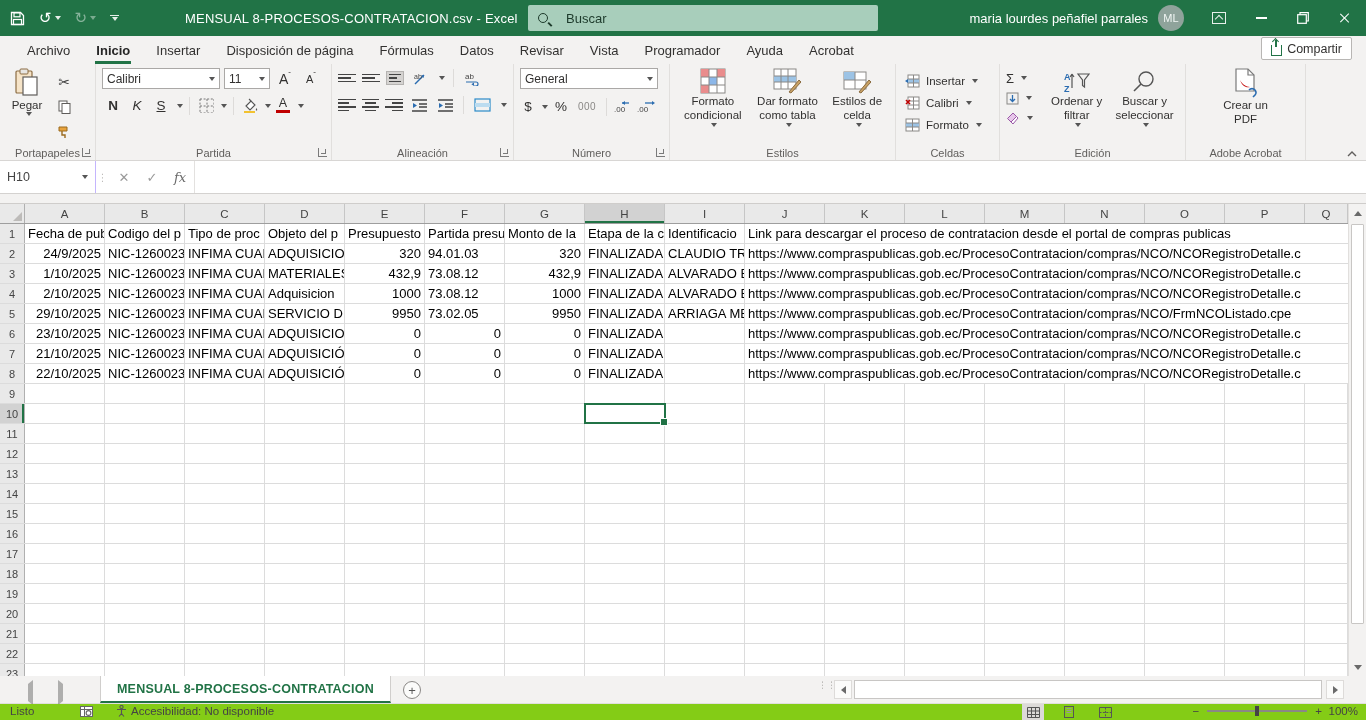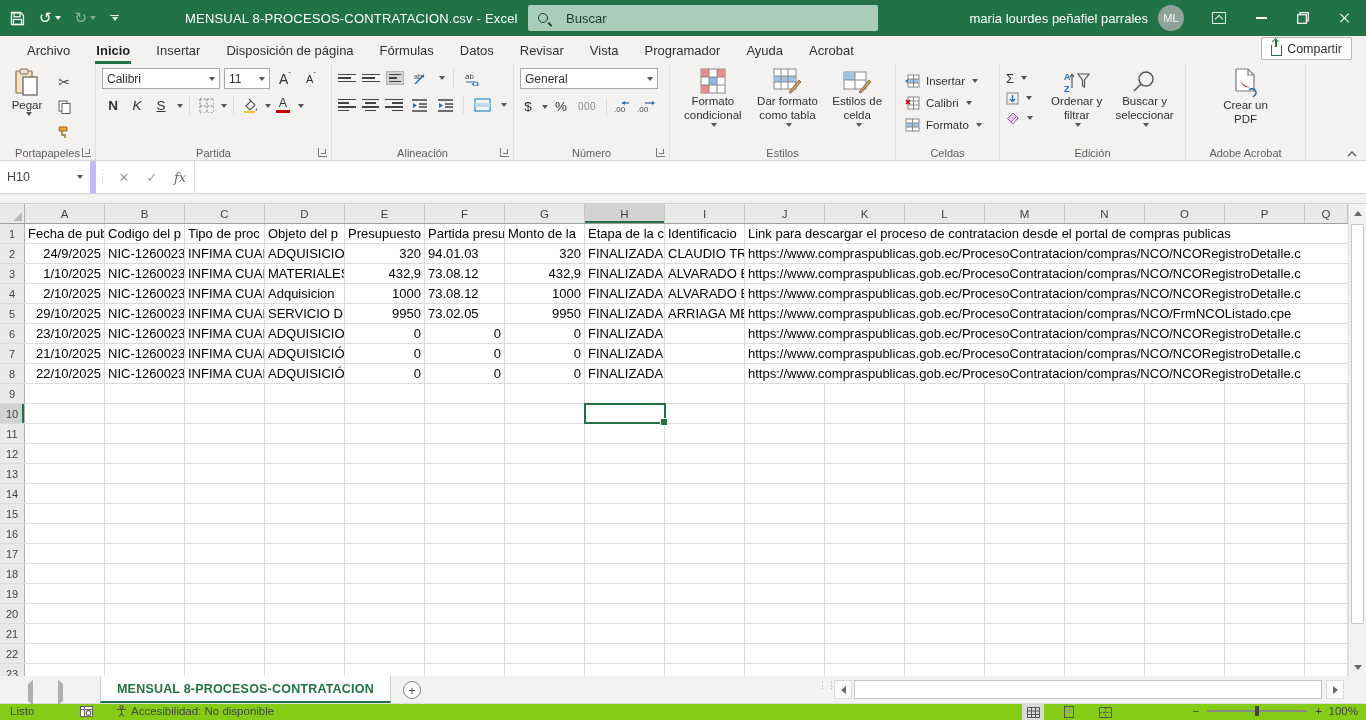--- a/index.html
+++ b/index.html
@@ -50,21 +50,21 @@
   .ibox{width:20px;height:20px;display:flex;align-items:center;justify-content:center;flex:none;}
   .combo{background:#fff;border:1px solid #aaa8a6;height:21px;display:flex;align-items:center;justify-content:space-between;padding:0 4px;font-size:12px;color:#323130;cursor:pointer;}
   .fontbtn{width:22px;height:21px;display:flex;align-items:center;justify-content:center;font-size:13.5px;color:#323130;cursor:pointer;}
   .alico{display:inline-flex;flex-direction:column;gap:2px;width:18px;cursor:pointer;}
   .alico i{height:1.6px;background:#444;display:block;}
   .sel-ico{background:#d5d3d1;border:1px solid #b5b3b1;}
   svg{display:block;}
 
   
   #fbar{position:absolute;top:161px;left:0;width:1366px;height:33px;background:#fff;border-bottom:1px solid #d4d2d0;display:flex;align-items:stretch;}
-  #namebox{width:96px;display:flex;align-items:center;justify-content:space-between;padding:0 7px;font-size:12.5px;color:#444;border-right:6px solid #c4b5fd;cursor:pointer;}
+  #namebox{width:96px;display:flex;align-items:center;justify-content:space-between;padding:0 7px;font-size:12.5px;color:#444;border-right:1px solid #c4b5fd;cursor:pointer;}
   #fdots{width:14px;display:flex;align-items:center;justify-content:center;color:#bdbbb9;font-size:10px;letter-spacing:1px;}
   .fbtn{width:28px;display:flex;align-items:center;justify-content:center;color:#9a9a9a;font-size:13px;cursor:pointer;}
   #fxlbl{font-family:"DejaVu Serif",serif;font-style:italic;color:#6a6a6a;}
   #ffield{flex:1;border-left:1px solid #e3e1df;cursor:text;}
   #fgap{position:absolute;top:194px;left:0;width:1366px;height:10px;background:#f3f2f1;border-bottom:1px solid #cfcdcb;}
 
   
   #gridwrap{position:absolute;top:204px;left:0;width:1348px;height:472px;overflow:hidden;background:#fff;}
   #colhdrs{display:flex;height:20px;background:#e9e9e9;border-bottom:1px solid #9e9e9e;}
   .ch{display:flex;align-items:center;justify-content:center;font-size:11.5px;color:#444;border-right:1px solid #c6c6c6;flex:none;cursor:pointer;}

